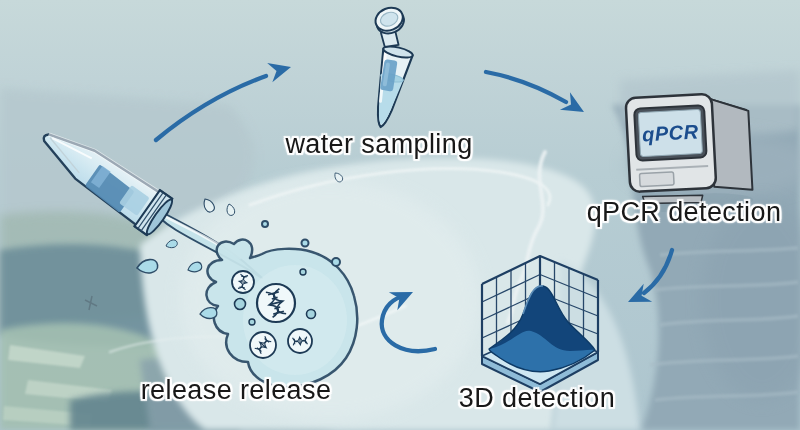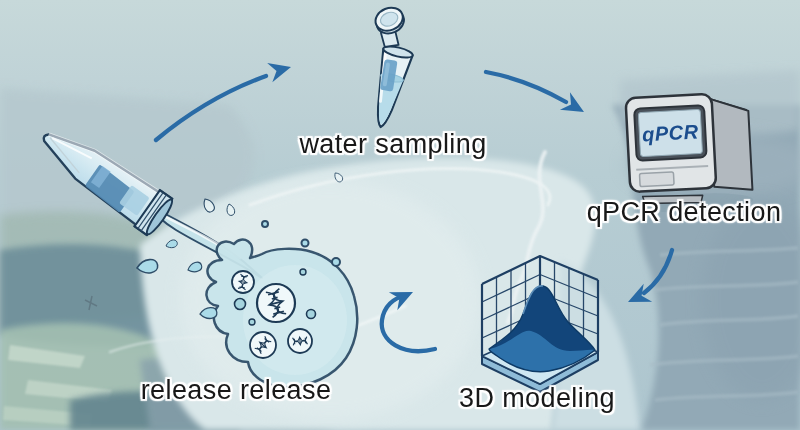--- a/index.html
+++ b/index.html
@@ -262,18 +262,18 @@
       <path d="M489,349 C510,345 521,328 531,331 C546,335 552,351 570,351 C580,351 590,349 595,350
                C583,360 566,368 549,371 C530,374 512,366 500,358 C493,353 489,351 489,349 Z" fill="#2f74ad" opacity="0.95"></path>
       <path d="M489,349 C505,338 517,330 523,314 C528,300 533,284 543,286 C553,288 556,308 568,322
                C578,333 590,342 595,350 C583,360 566,368 549,371 C530,374 512,366 500,358
                C493,353 489,351 489,349 Z" fill="none" stroke="#0d3a66" stroke-width="1.4" stroke-linejoin="round"></path>
       <path d="M523,314 C528,300 533,284 543,286" fill="none" stroke="#6fa3cd" stroke-width="1.6" opacity="0.8"></path>
     </g>
   </g>
 </svg>
 
-<div class="label" style="left:393px;top:129px">water sampling</div>
+<div class="label" style="left:379px;top:129px">water sampling</div>
 <div class="label" style="left:684px;top:197px">qPCR detection</div>
 <div class="label" style="left:236px;top:375px">release release</div>
-<div class="label" style="left:537px;top:383px">3D modeling</div>
+<div class="label" style="left:537px;top:383px">3D detection</div>
 
 </div>
 
 </body></html>

